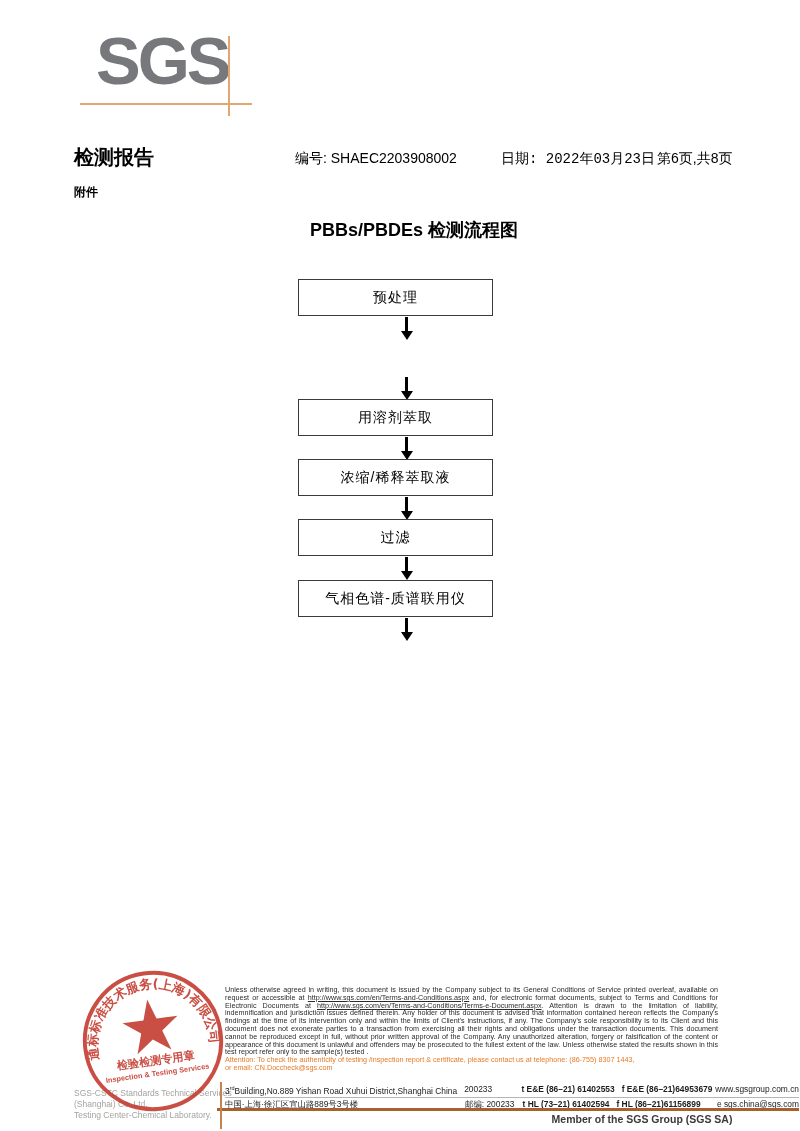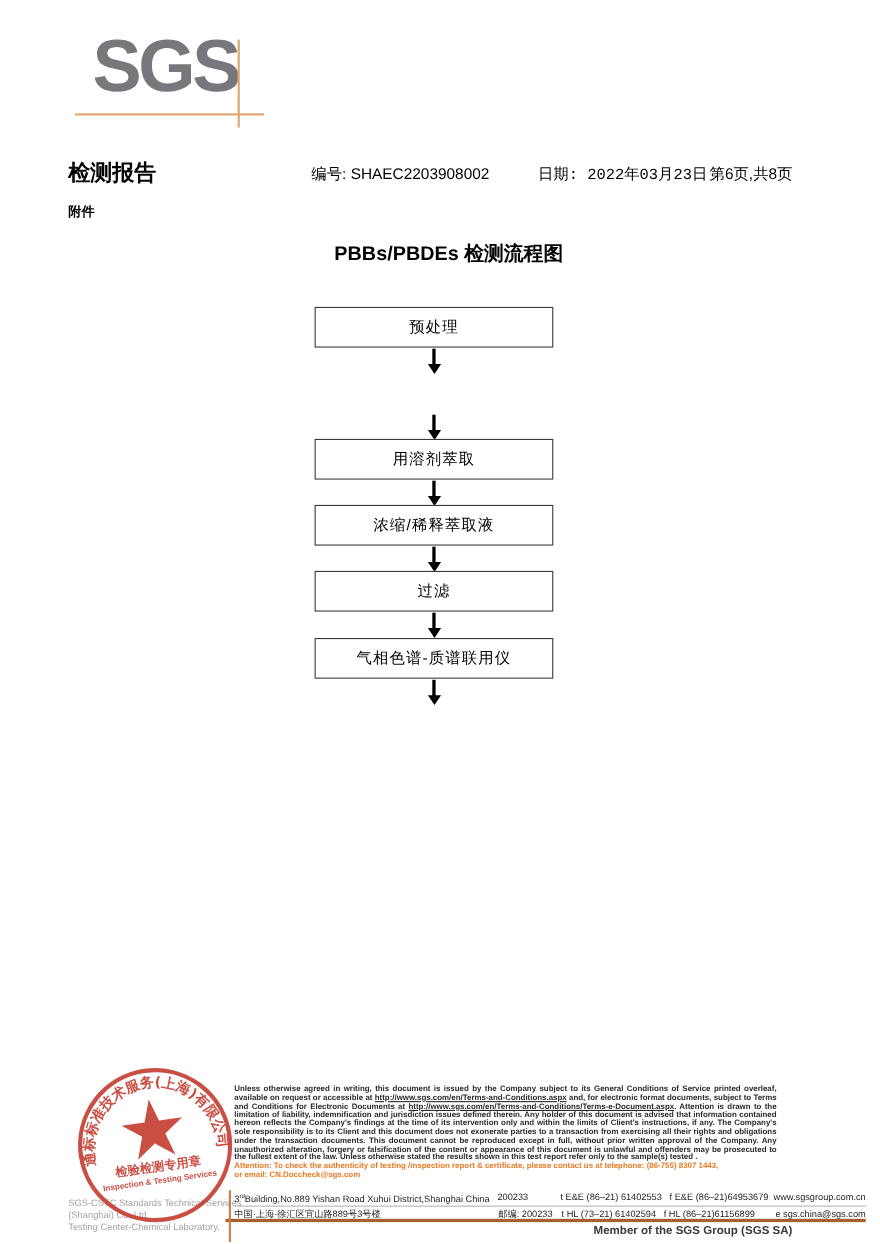--- a/index.html
+++ b/index.html
@@ -1,75 +1,75 @@
 <!DOCTYPE html>
 <html><head>
 <meta charset="utf-8">
 <style>
   * { margin:0; padding:0; box-sizing:border-box; }
   html,body { background:#ffffff; }
   body {
     font-family:"Liberation Sans","DejaVu Sans",sans-serif;
     width:800px; height:1131px; position:relative; overflow:hidden; color:#000;
   }
-  .page { position:absolute; inset:0; background:#fff; }
+  .page { position:absolute; inset:0; background:#fff;margin-left:12px; }
 
   
   .logo-text{
     position:absolute; left:84px; top:22px;
     font-size:67px; font-weight:bold; color:#77787b; letter-spacing:-3px;
   }
   .logo-h-line{ position:absolute; left:68px; top:103px; width:172px; height:2px; background:#e2a770; }
   .logo-v-line{ position:absolute; left:216px; top:36px; width:2px; height:80px; background:#e2a770; }
 
   
   .report-title{ position:absolute; left:62px; top:144px; font-size:20px; font-weight:bold; }
   .hdr{ position:absolute; top:150px; font-size:14px; white-space:nowrap; }
   .hdr-no{ left:283px; }
   .hdr-date{ left:489px;font-family:Liberation Mono, monospace; }
   .hdr-page{ left:645px; }
   .attachment{ position:absolute; left:62px; top:184px; font-size:12px; font-weight:bold; }
 
   
   .fc-title{ position:absolute; left:16px; right:0; top:218px; text-align:center; font-size:18px; font-weight:bold; }
   .fc-box{
-    position:absolute; left:286px; width:217px; height:37px;
+    position:absolute; left:286px; width:195px; height:37px;
     border:1px solid #3a3a3a; background:#fff;
     display:flex; align-items:center; justify-content:center;
     font-size:14px; letter-spacing:1px;
   }
   .fc-arrow{ position:absolute; left:387px; width:15px; }
   .fc-arrow .line{ width:2.5px; height:15px; background:#000; margin:0 auto; }
   .fc-arrow .head{
     width:0; height:0; margin:-1px auto 0;
     border-left:6px solid transparent; border-right:6px solid transparent;
     border-top:9px solid #000;
   }
 
   
   .company-lines{
     position:absolute; left:62px; top:1088px; width:160px;
     font-size:8.5px; line-height:11px; color:#a3a3a0;
   }
   .legal-block{
     position:absolute; left:213px; top:986px; width:493px;
-    font-size:7.2px; line-height:7.8px; font-weight:bold; color:#2b2b2b;
+    font-size:7.2px; line-height:7.8px; font-weight:normal; color:#2b2b2b;
     text-align:justify;
   }
   .legal-block .u{ text-decoration:underline; }
   .attention{ color:#e87a25; }
   .addr-block{
     position:absolute; left:213px; top:1081px; width:574px;
     font-size:8.4px; color:#1c1c1c; line-height:12px;
   }
   .addr-row{ display:flex; align-items:center; white-space:nowrap; padding:0.5px 0; }
   .addr-row.first{ border-bottom:1px solid #b5b5b5; }
   .addr-c1{ width:242px; overflow:hidden; }
   .addr-c2{ width:58px; }
-  .addr-c3{ width:196px; display:flex; gap:7px; }
+  .addr-c3{ width:196px; display:flex; gap:7px;font-weight:bold; }
   .addr-c4{ flex:1; }
   sup{ font-size:5.5px; vertical-align:super; }
   .orange-h-line{ position:absolute; left:205px; top:1108px; width:582px; height:3px; background:#a9602f; }
   .orange-v-line{ position:absolute; left:208px; top:1082px; width:2px; height:47px; background:#c4824f; }
   .member-note{
     position:absolute; left:470px; top:1113px; width:320px;
     text-align:center; font-size:10.5px; font-weight:600; color:#3a3a3a;
   }
 
   

